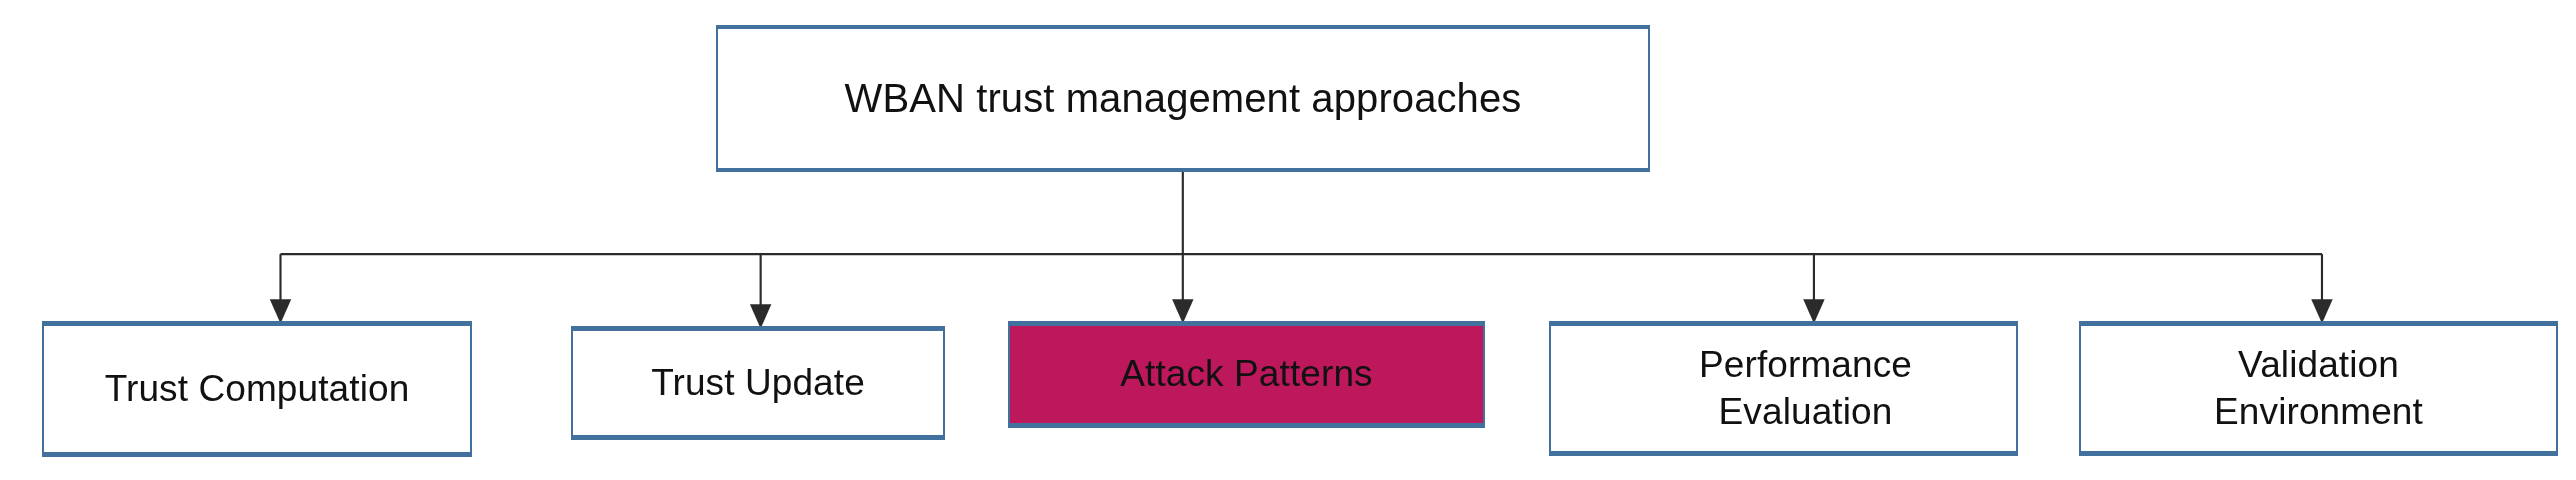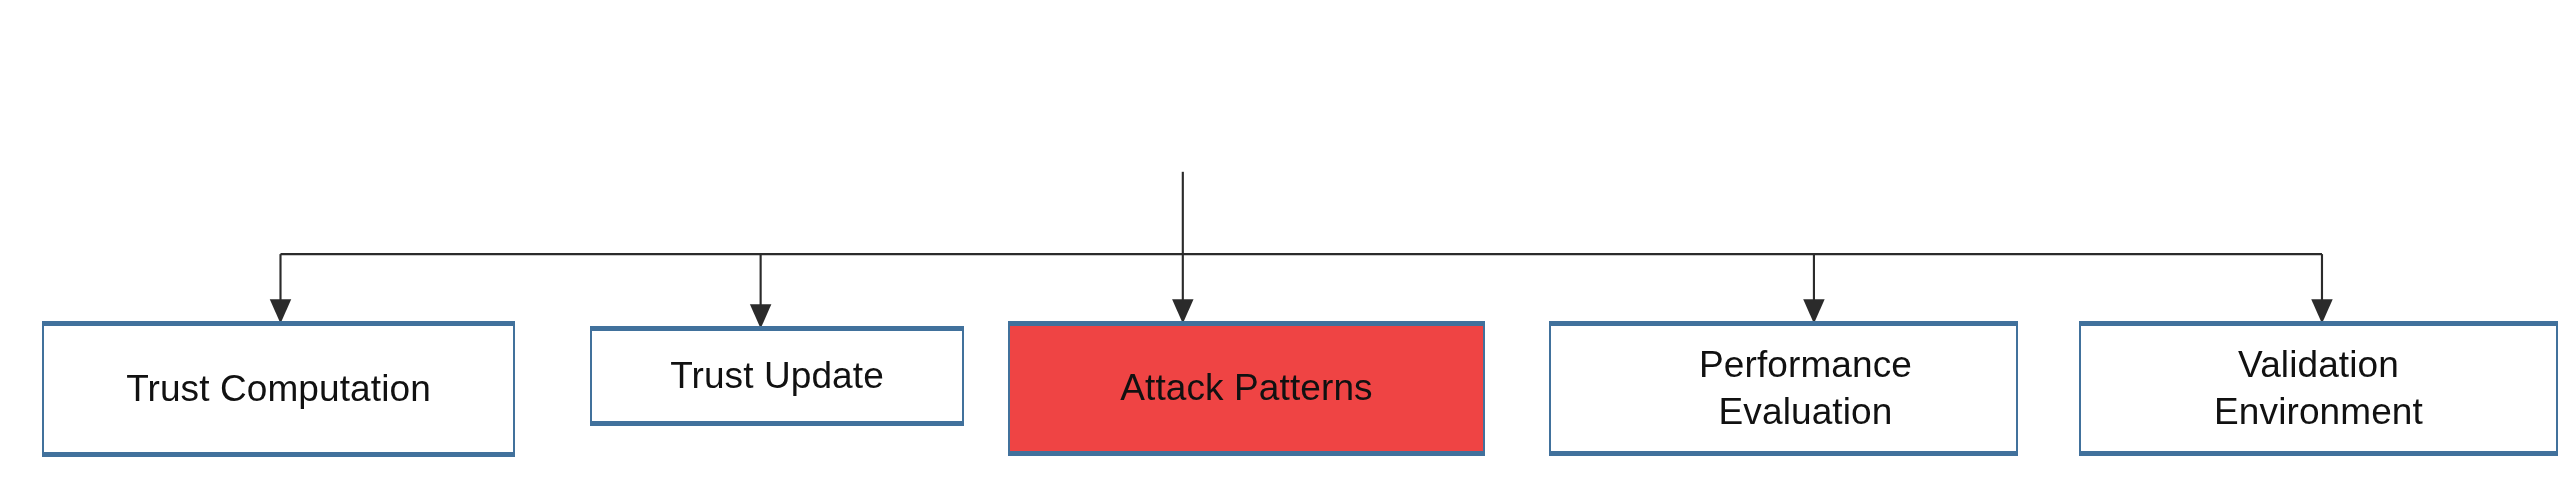--- a/index.html
+++ b/index.html
@@ -70,30 +70,33 @@
       <line x1="1063" y1="355" x2="1063" y2="431" stroke="#2b2b2b" stroke-width="3"></line>
       <polygon points="1048,425 1078,425 1063,459" fill="#2b2b2b"></polygon>
       <line x1="1653" y1="355" x2="1653" y2="424" stroke="#2b2b2b" stroke-width="3"></line>
       <polygon points="1638,418 1668,418 1653,452" fill="#2b2b2b"></polygon>
       <line x1="2535" y1="355" x2="2535" y2="424" stroke="#2b2b2b" stroke-width="3"></line>
       <polygon points="2520,418 2550,418 2535,452" fill="#2b2b2b"></polygon>
       <line x1="3245" y1="355" x2="3245" y2="424" stroke="#2b2b2b" stroke-width="3"></line>
       <polygon points="3230,418 3260,418 3245,452" fill="#2b2b2b"></polygon>
     </svg>
 
+  <div class="node-box root" id="root-node" style="left: 716px; top: 25px; width: 934px; height: 147px; border-color: rgb(65, 113, 156); background: rgb(255, 255, 255);">
+    <span class="node-label">WBAN trust management approaches</span>
+  </div>
 
-  <div class="node-box child" id="child-0" style="left: 42px; top: 321px; width: 473px; height: 136px; border-color: rgb(65, 113, 156); background: rgb(255, 255, 255);">
+  <div class="node-box child" id="child-0" style="left: 42px; top: 321px; width: 430px; height: 136px; border-color: rgb(65, 113, 156); background: rgb(255, 255, 255);">
     <span class="node-label">Trust Computation</span>
   </div>
 
-  <div class="node-box child" id="child-1" style="left: 590px; top: 326px; width: 374px; height: 100px; border-color: rgb(65, 113, 156); background: rgb(255, 255, 255);">
+  <div class="node-box child" id="child-1" style="left: 571px; top: 326px; width: 374px; height: 114px; border-color: rgb(65, 113, 156); background: rgb(255, 255, 255);">
     <span class="node-label">Trust Update</span>
   </div>
 
-  <div class="node-box child" id="child-2" style="left: 1008px; top: 321px; width: 477px; height: 135px; border-color: rgb(65, 113, 156); background: #ef4444;">
+  <div class="node-box child" id="child-2" style="left: 1008px; top: 321px; width: 477px; height: 107px; border-color: rgb(65, 113, 156); background: #be185d;">
     <span class="node-label">Attack Patterns</span>
   </div>
 
   <div class="node-box child" id="child-3" style="left: 1549px; top: 321px; width: 469px; height: 135px; border-color: rgb(65, 113, 156); background: rgb(255, 255, 255); padding-left: 44px;">
     <span class="node-label">Performance
 Evaluation</span>
   </div>
 
   <div class="node-box child" id="child-4" style="left: 2079px; top: 321px; width: 479px; height: 135px; border-color: rgb(65, 113, 156); background: rgb(255, 255, 255); justify-content: center;">
     <span class="node-label">Validation

